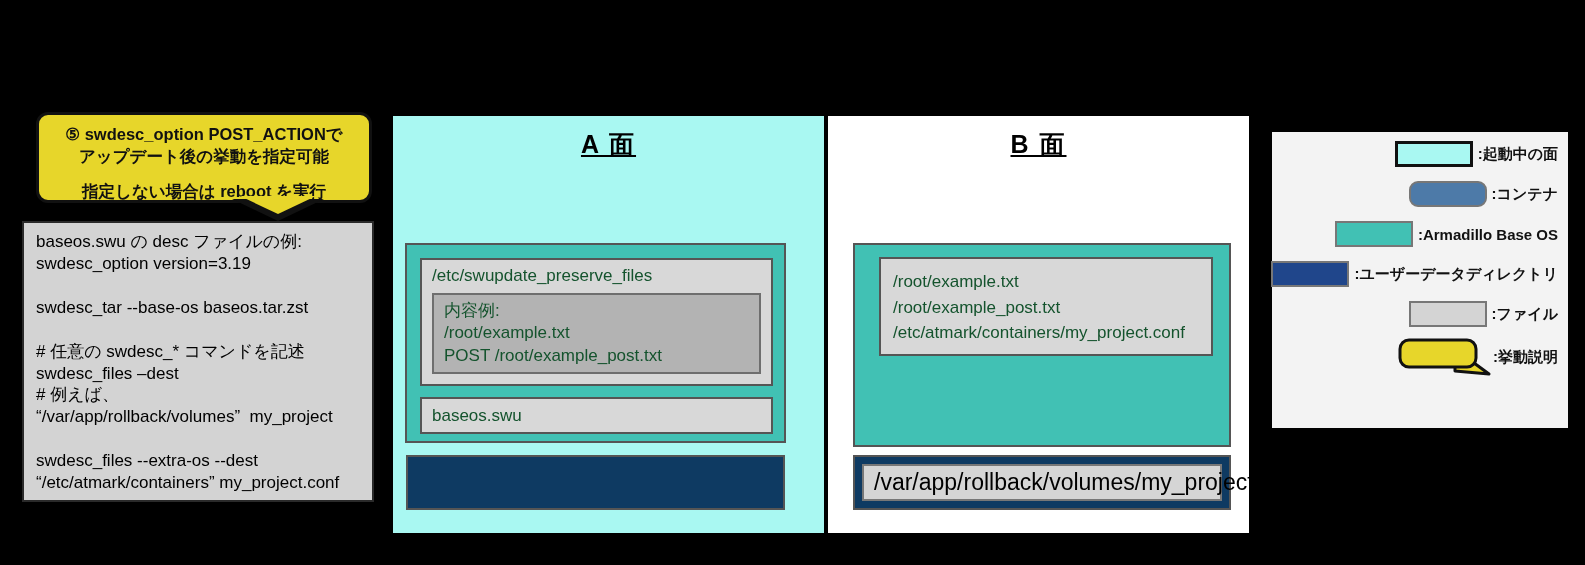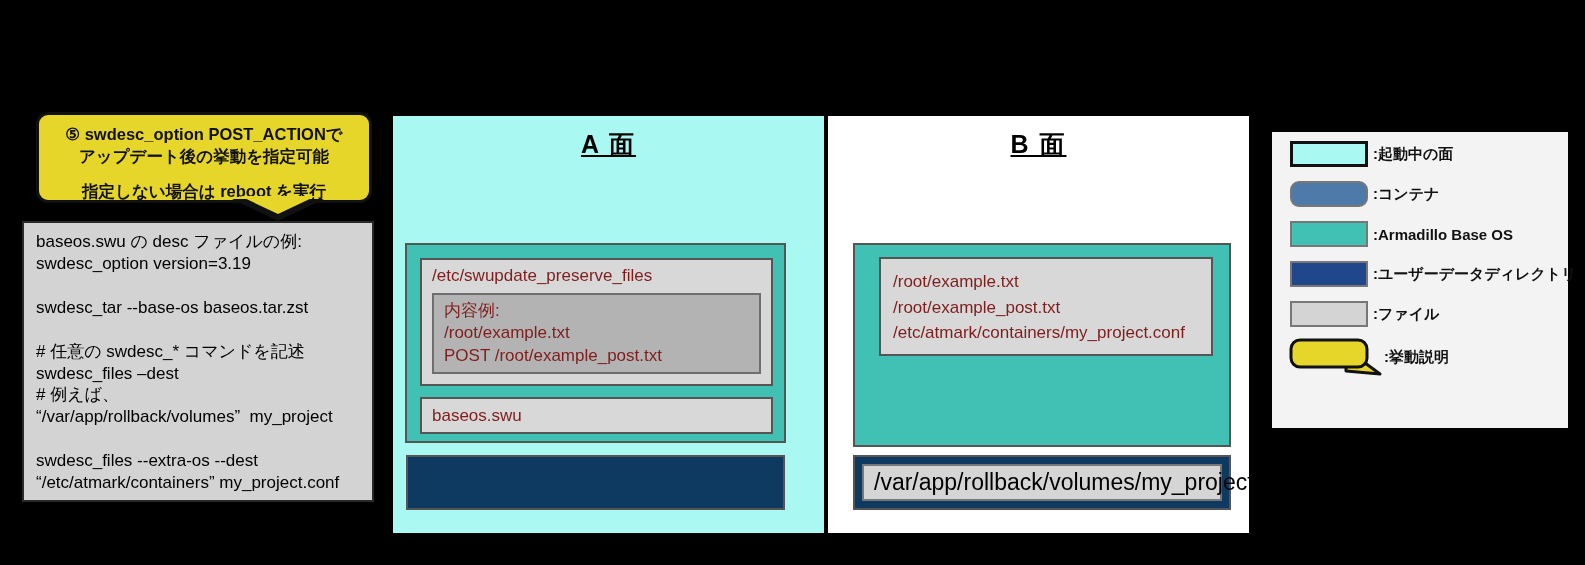--- a/index.html
+++ b/index.html
@@ -34,21 +34,21 @@
   .panel-b{flex:1;background:#ffffff;border-left:4px solid #000;}
   .panel-title{margin-top:12px;text-align:center;font-size:25px;font-weight:bold;
                letter-spacing:2px;color:#000;}
 
   .baseos-box{position:absolute;background:#41c1b4;border:2px solid #555;
               box-sizing:border-box;}
   .baseos-a{left:12px;top:127px;width:381px;height:200px;}
   .baseos-b{left:25px;top:127px;width:378px;height:204px;}
 
   .filebox{background:#d8d8d8;border:2px solid #555;box-sizing:border-box;
-           font-size:17px;color:#7f1d1d;}
+           font-size:17px;color:#14532d;}
   .preserve-box{position:absolute;left:13px;top:13px;width:353px;height:128px;
                 padding:6px 10px;}
   .content-box{background:#b3b3b3;border:2px solid #6e6e6e;box-sizing:border-box;
                margin-top:7px;padding:5px 10px;line-height:1.32;}
   .cline{min-height:1.32em;white-space:pre-wrap;}
   .swu-box{position:absolute;left:13px;top:152px;width:353px;height:37px;
            padding:7px 10px;}
   .files-box{position:absolute;left:24px;top:12px;width:334px;height:99px;
              padding:10px 12px;line-height:1.5;}
 
@@ -57,21 +57,21 @@
   .userdata-a{left:13px;top:339px;width:379px;height:55px;}
   .userdata-b{left:25px;top:339px;width:378px;height:55px;}
   .userdata-file{position:absolute;left:7px;top:7px;right:7px;bottom:7px;
                  background:#d5d5d5;border:2px solid #777;box-sizing:border-box;
                  display:flex;align-items:center;padding-left:10px;
                  font-size:23px;color:#000;}
 
   
   .legend{position:absolute;left:1272px;top:132px;width:296px;height:296px;
           background:#f3f3f3;box-sizing:border-box;padding-top:9px;}
-  .legend-row{display:flex;align-items:center;height:26px;margin:0 10px 14px 18px;}
+  .legend-row{display:flex;align-items:center;height:26px;margin:0 10px 14px 18px;justify-content:flex-end;}
   .legend-row-bubble{height:32px;margin-bottom:6px;}
   .chip{width:78px;height:26px;box-sizing:border-box;margin-right:5px;flex:none;}
   .chip-active   {background:#a9f8f2;border:3px solid #111;}
   .chip-inactive {background:#ffffff;border:3px solid #111;}
   .chip-container{background:#4d7aa8;border:2px solid #777;border-radius:9px;}
   .chip-baseos   {background:#41c1b4;border:2px solid #777;}
   .chip-userdata {background:#20468b;border:2px solid #777;}
   .chip-file     {background:#d4d4d4;border:2px solid #777;}
   .chip-svg{width:96px;height:40px;margin-right:0;flex:none;margin-left:-2px;}
   .legend-label{font-weight:bold;font-size:15px;color:#111;white-space:nowrap;}

